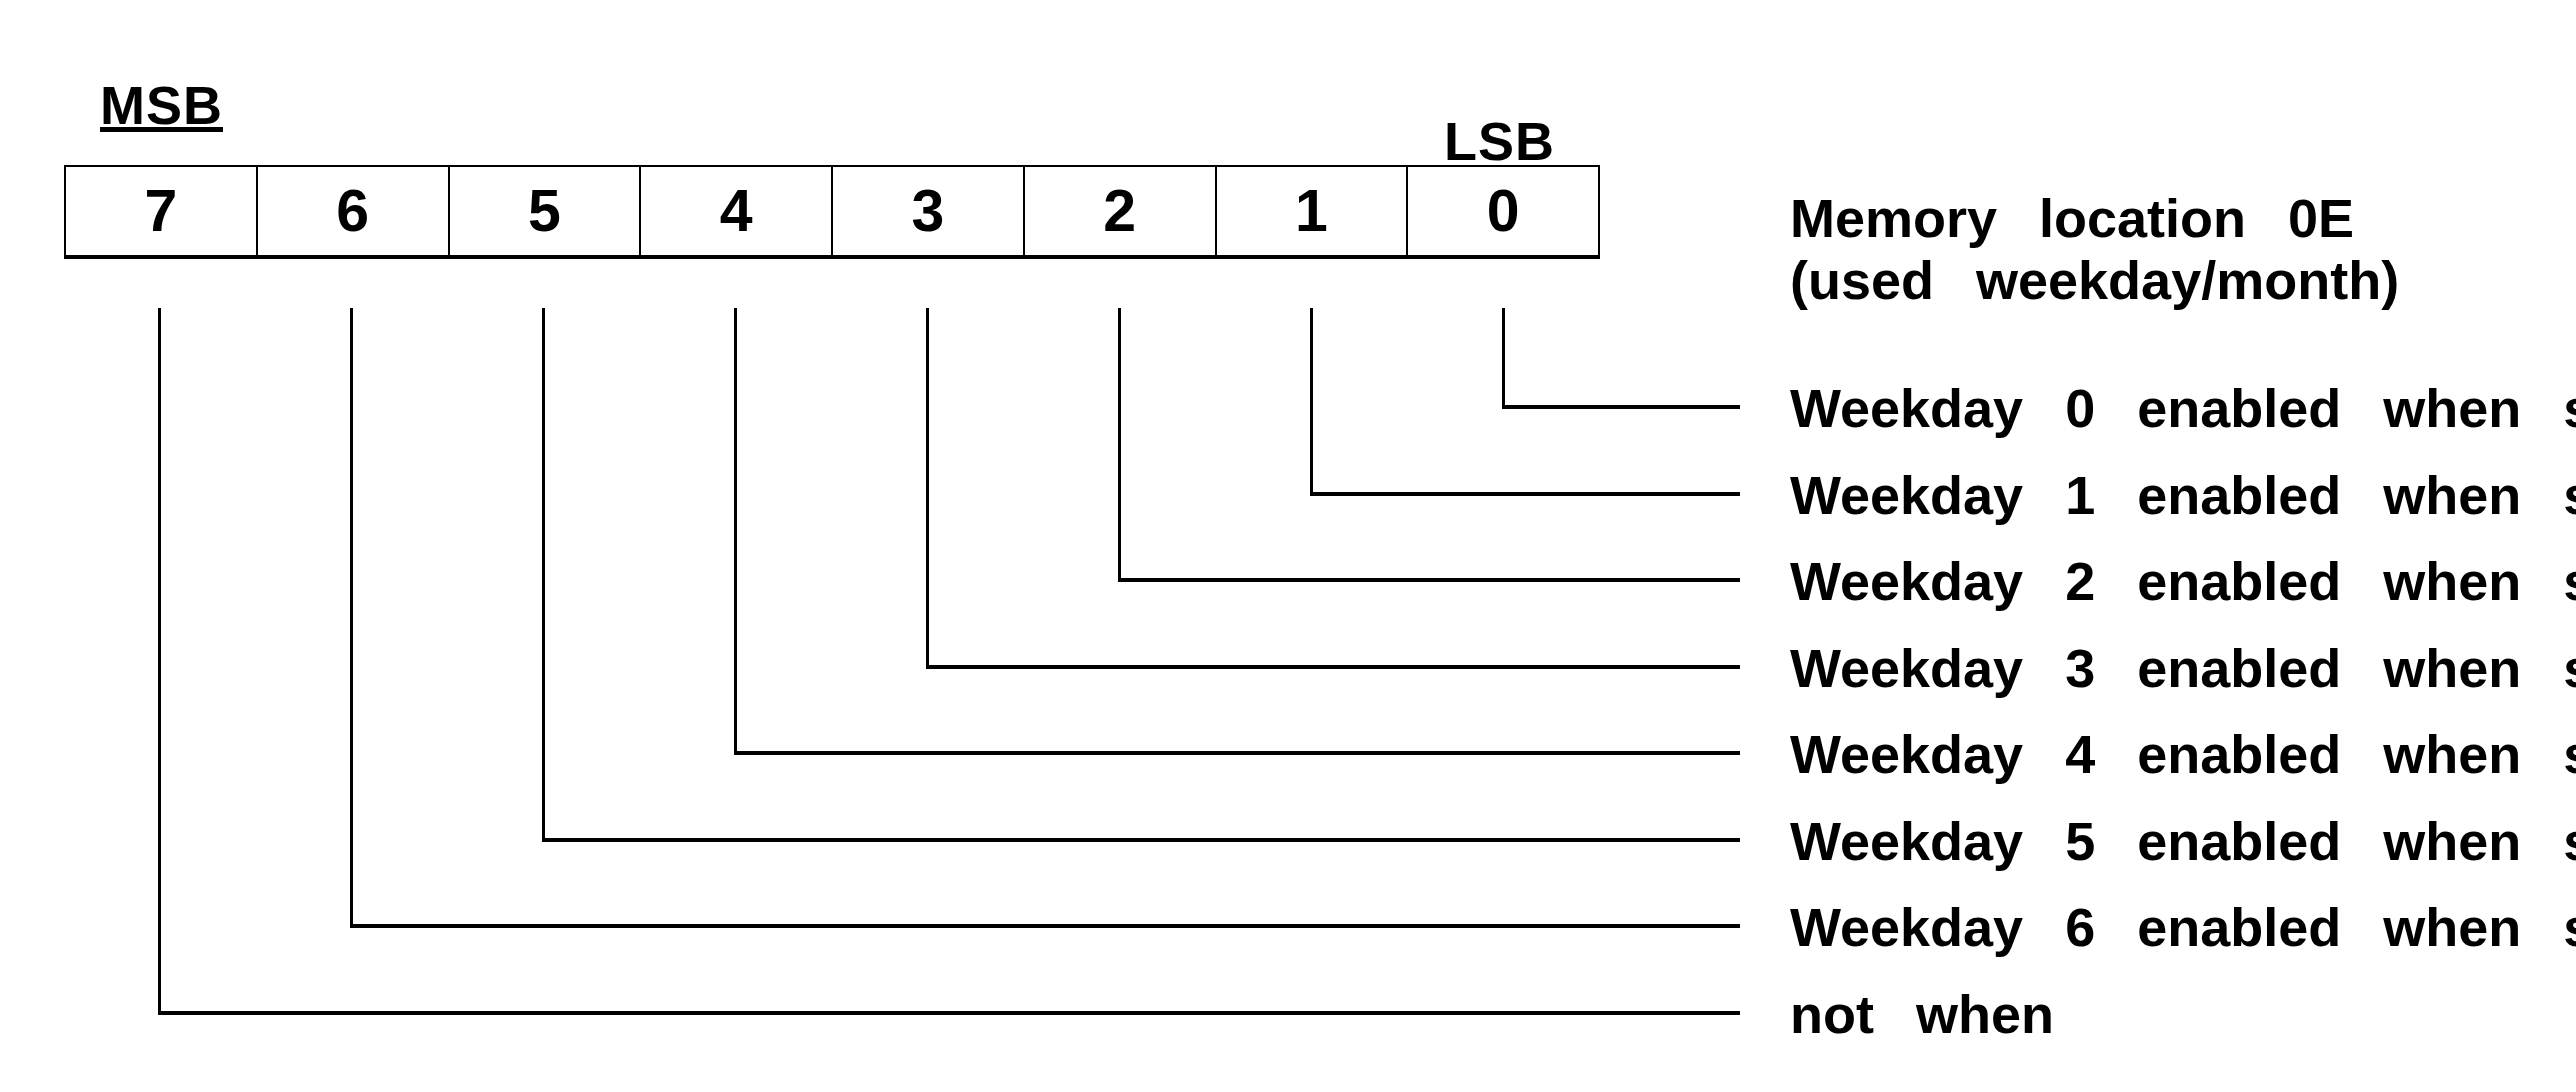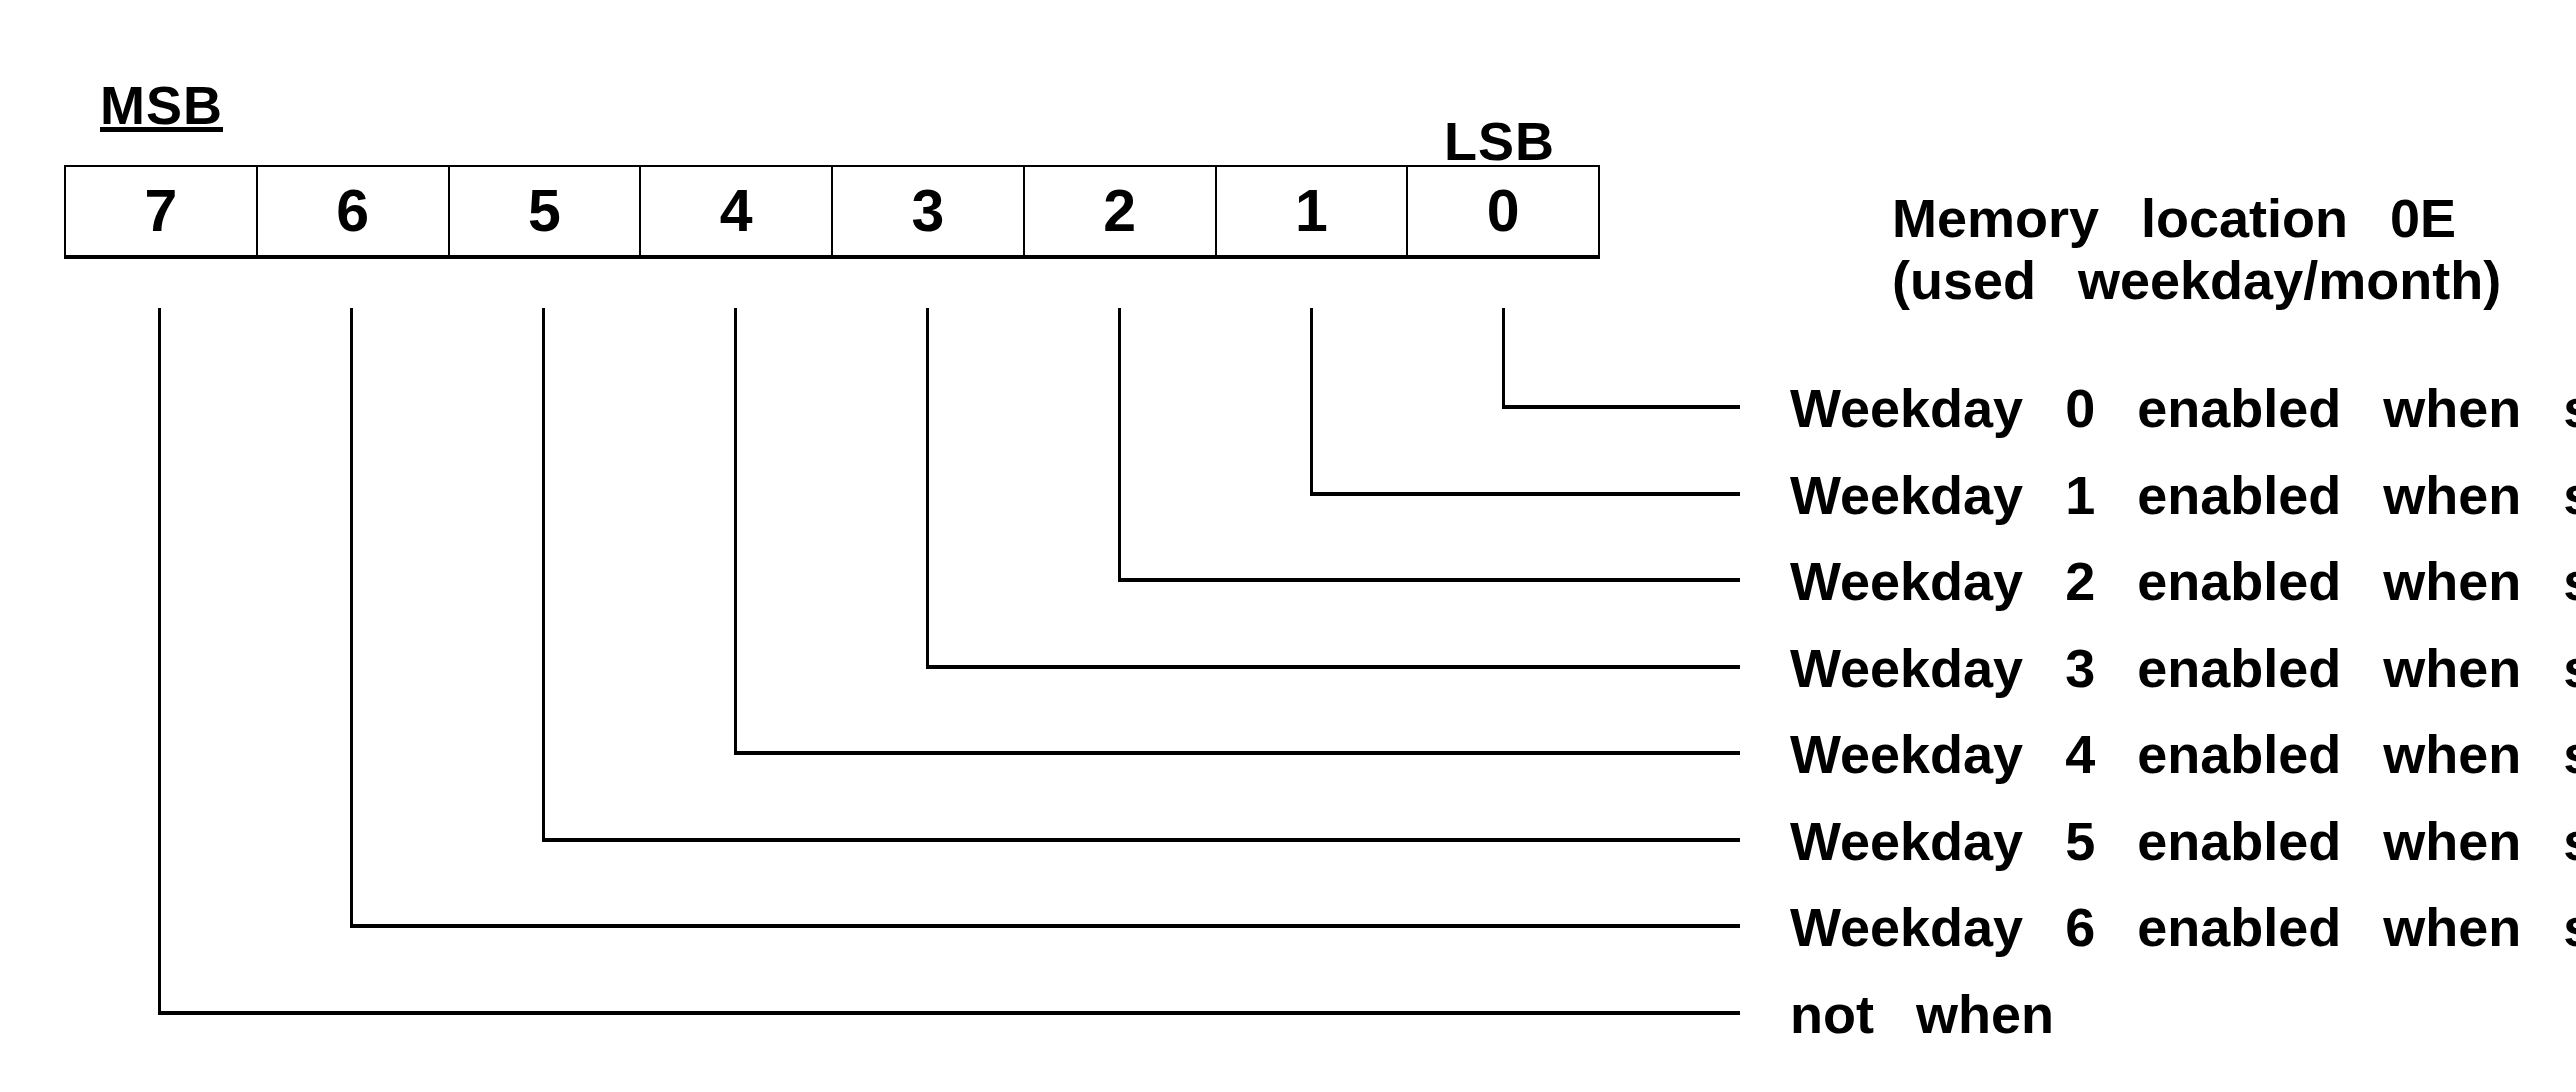--- a/index.html
+++ b/index.html
@@ -45,21 +45,21 @@
     justify-content: center;
     border-left: 2.1px solid #000;
     font-size: 59px;
     font-weight: bold;
     line-height: 1;
   }
   .cell:first-child { border-left: none; }
 
   .note {
     position: absolute;
-    left: 1892px; top: 187px;
+    left: 1790px; top: 187px;
     font-size: 54px;
     font-weight: bold;
     line-height: 62px;
     word-spacing: 27px;
     white-space: nowrap;
   }
 
   .bitrow { position: absolute; left: 0; top: 0; width: 100%; height: 100%; }
   .vline {
     position: absolute;

